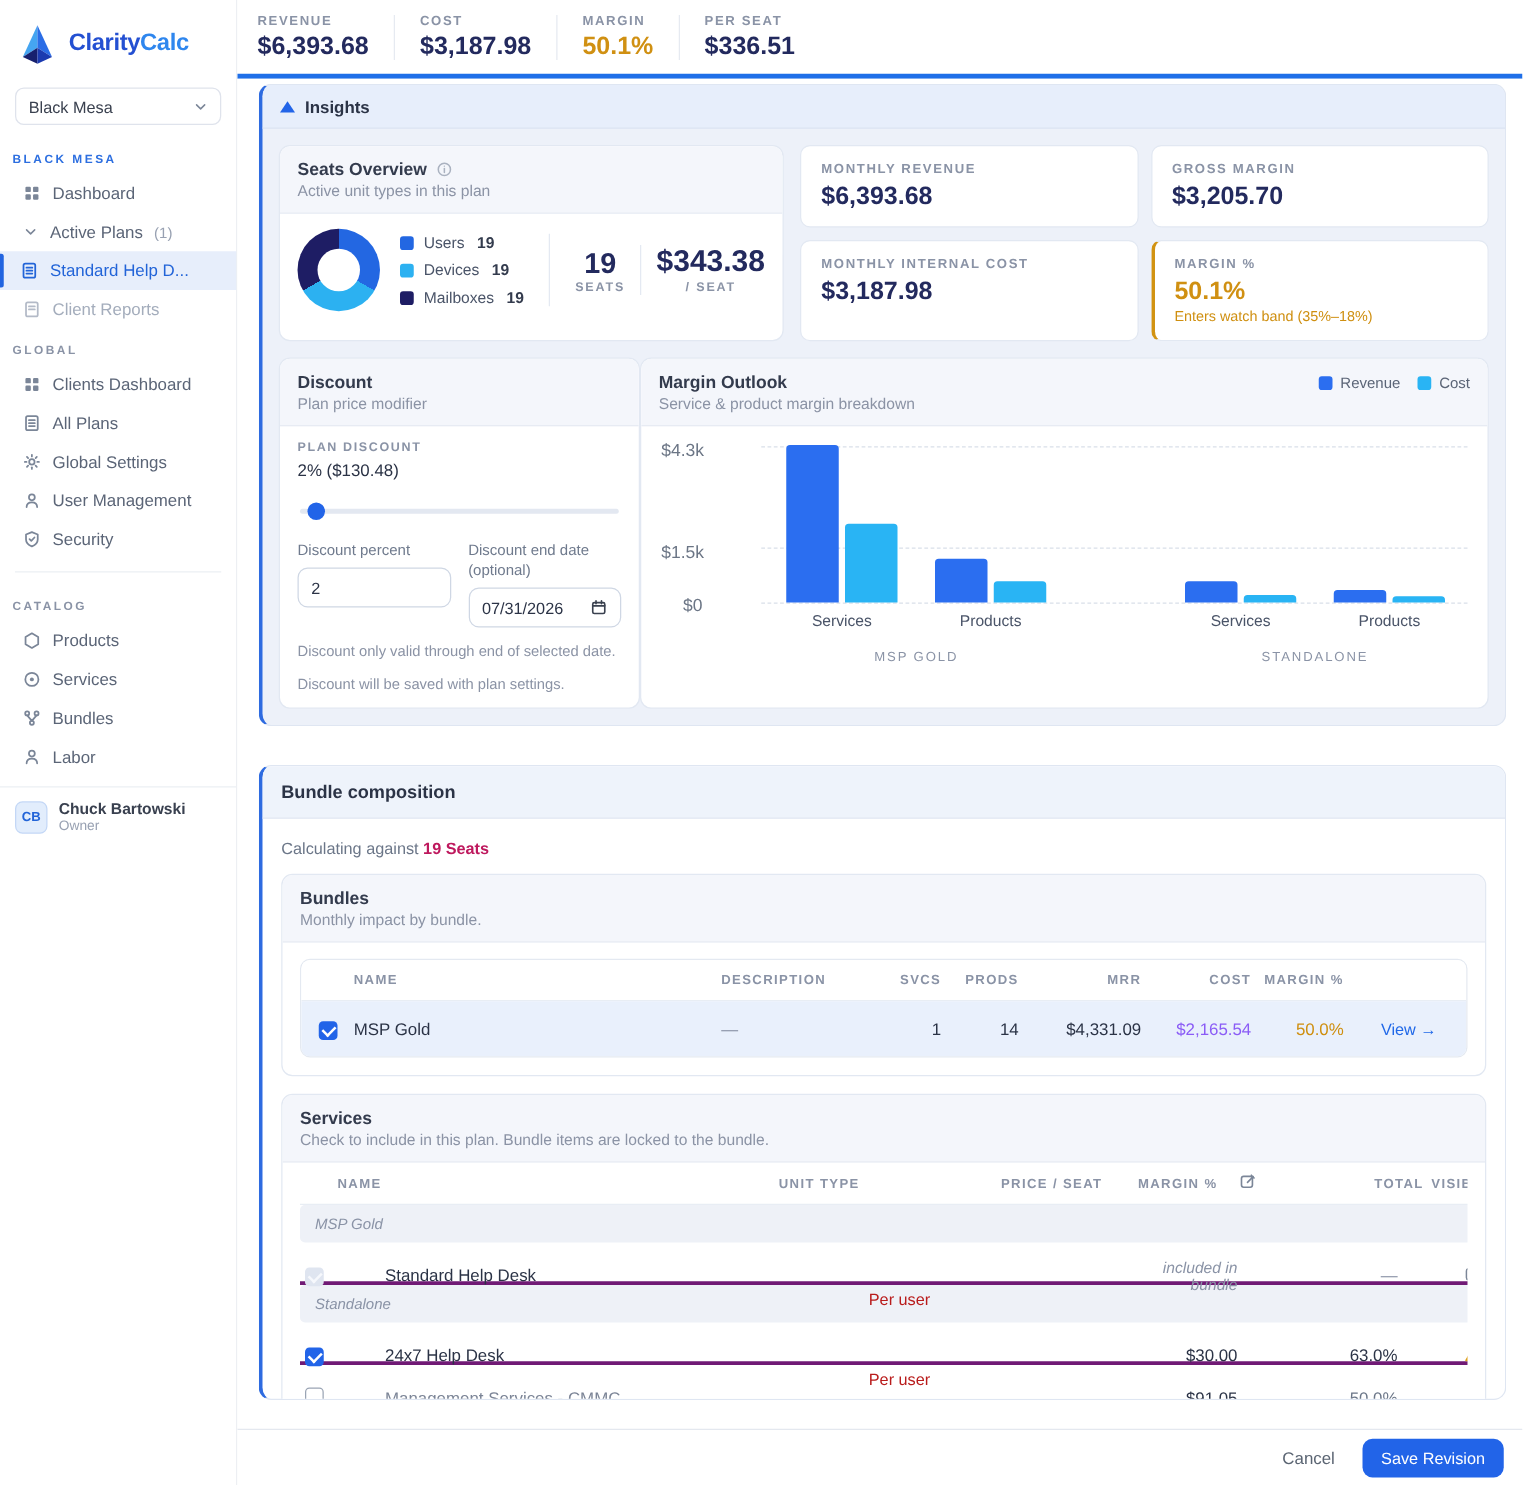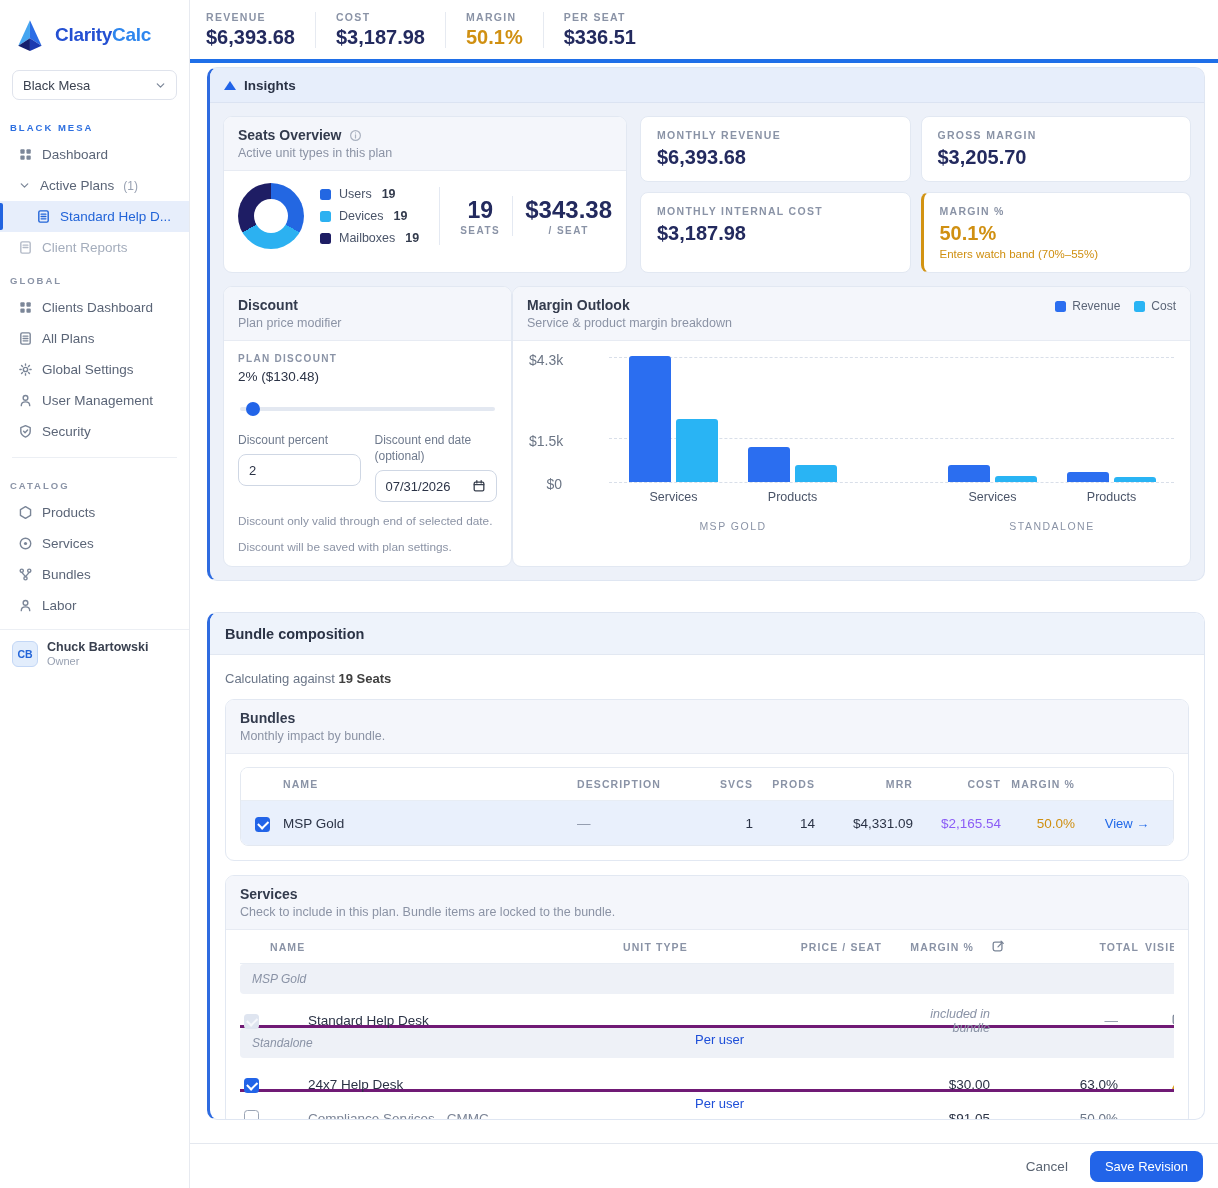--- a/index.html
+++ b/index.html
@@ -10,21 +10,21 @@
   .sidebar { width:190px; min-width:190px; height:100%; background:#fff; border-right:1px solid #e7eaf0; display:flex; flex-direction:column; }
   .logo-row { display:flex; align-items:center; gap:7px; padding:18px 12px 14px 14px; }
   .wordmark { font-size:19px; font-weight:bold; letter-spacing:-0.3px; }
   .wordmark .wa { color:#2450d2; }
   .wordmark .wb { color:#2e86ee; }
   .org-select { margin:4px 12px 10px 12px; height:30px; border:1px solid #dfe3ec; border-radius:7px; display:flex; align-items:center; justify-content:space-between; padding:0 9px 0 10px; font-size:13px; color:#3a414f; background:#fff; cursor:pointer; }
   .sec-label { font-size:9.5px; letter-spacing:2px; color:#8a93a6; padding:12px 14px 6px 10px; font-weight:bold; }
   .sec-label.client { color:#2d6fe0; }
   .nav-item { display:flex; align-items:center; gap:9px; height:31px; padding:0 10px 0 18px; font-size:13.5px; color:#5b6577; cursor:pointer; position:relative; }
   .nav-item svg { flex:0 0 auto; }
-  .nav-item.sub { padding-left:36px; }
+  .nav-item.sub { padding-left:16px; }
   .nav-item.active { background:#e7eefb; color:#2264d8; }
   .nav-item.active::before { content:""; position:absolute; left:0; top:2px; bottom:2px; width:3px; background:#2264e0; border-radius:0 2px 2px 0; }
   .nav-item.muted { color:#a4adbc; }
   .side-div { border-top:1px solid #eceff4; margin:10px 12px; }
   .user-block { border-top:1px solid #eceff4; margin-top:8px; padding:10px 12px; display:flex; gap:9px; align-items:center; }
   .avatar { width:26px; height:26px; border-radius:6px; background:#e2edfc; border:1px solid #c3d7f6; color:#2264d8; font-size:10.5px; font-weight:bold; display:flex; align-items:center; justify-content:center; }
   .user-name { font-size:12.5px; color:#39404f; font-weight:bold; }
   .user-role { font-size:11px; color:#98a1b2; margin-top:1px; }
 
   
@@ -108,21 +108,21 @@
   .mo-cats .mo-group { align-items:flex-start; }
   .cat-lab { width:89px; text-align:center; font-size:12.5px; color:#4a5468; }
   .mo-caps { display:flex; justify-content:space-between; padding:16px 18px 0 20px; margin-left:40px; }
   .cap-lab { width:208px; text-align:center; font-size:10.5px; letter-spacing:1.5px; color:#8a93a6; }
 
   
   .panel-bundle { background:#fff; margin-top:31px; height:508px; }
   .panel-bundle .p-head { height:42px; background:#eef3fb; border-bottom:1px solid #e2e8f2; display:flex; align-items:center; padding:0 15px; font-size:14.5px; color:#2b3346; font-weight:bold; }
   .pb-body { padding:13px 15px; }
   .calc-line { font-size:13px; color:#6b7688; margin:3px 0 13px 0; }
-  .calc-line b { color:#404040; }
+  .calc-line b { color:#be185d; }
 
   .table-shell { margin:13px 14px 14px 14px; border:1px solid #e4e9f1; border-radius:8px; overflow:hidden; }
   .b-grid { display:grid; grid-template-columns:42px 1fr 120px 62px 62px 98px 88px 74px 92px; align-items:center; }
   .b-grid.head { height:33px; border-bottom:1px solid #e8edf4; font-size:10.5px; letter-spacing:1.1px; color:#8a93a6; font-weight:bold; background:#fff; }
   .b-grid.row { height:44px; background:#e9f0fc; font-size:13.5px; color:#2b3346; }
   .tr-right { text-align:right; padding-right:6px; }
   .tr-center { text-align:center; }
   .amber-txt { color:#cf8f10; }
   .link { color:#2068e8; cursor:pointer; font-size:13px; }
   .dash { color:#8a93a6; }
@@ -135,21 +135,21 @@
   .cb.dis::after { content:""; width:8px; height:4.5px; border-left:2px solid #f6f8fc; border-bottom:2px solid #f6f8fc; transform:rotate(-45deg) translate(0.5px,-0.5px); }
 
   .svc-table { margin:0 14px; overflow:hidden; }
   .s-grid { display:grid; grid-template-columns:30px 353px 177px 88px 92px 36px 129px 46px; align-items:center; min-width:951px; }
   .s-grid.head { height:34px; border-bottom:1px solid #e8edf4; font-size:10.5px; letter-spacing:1.1px; color:#8a93a6; font-weight:bold; white-space:nowrap; }
   .s-grid.grp { height:30px; background:#eef1f7; font-size:12px; font-style:italic; color:#8a93a6; border-radius:4px; }
   .s-grid.grp .g-name { grid-column:1 / -1; padding-left:12px; }
   .s-grid.datarow { height:34px; border-bottom:3px solid #701a75; font-size:13.5px; color:#2b3346;gap:36px; }
   .s-grid.datarow.dimmed .nm { color:#7b8496; }
   .italic-gray { font-style:italic; color:#8a93a6; font-size:12.5px; }
-  .unit { color:#1d4ed8; font-size:13px;margin-top:38px; }
+  .unit { color:#b91c1c; font-size:13px;margin-top:38px; }
   .nm { padding-left:2px; }
 
   
   .footer { height:45px; border-top:1px solid #e4e8ef; background:#fff; display:flex; align-items:center; justify-content:flex-end; gap:22px; padding:0 15px; }
   .btn-text { font-size:13.5px; color:#5a6472; cursor:pointer; background:none; border:none; font-family:inherit; }
   .btn-primary { background:#2264e8; color:#fff; font-size:13px; border:none; border-radius:8px; padding:8px 15px; cursor:pointer; font-family:inherit; }
 
   .ic { stroke:#7b8698; fill:none; stroke-width:1.5; stroke-linecap:round; stroke-linejoin:round; }
   .nav-item.active .ic { stroke:#2264d8; }
   .nav-item.muted .ic { stroke:#b3bac7; }
@@ -393,21 +393,21 @@
               <div class="stat-label">GROSS MARGIN</div>
               <div class="stat-value">$3,205.70</div>
             </div>
             <div class="stat-card">
               <div class="stat-label">MONTHLY INTERNAL COST</div>
               <div class="stat-value">$3,187.98</div>
             </div>
             <div class="stat-card accent">
               <div class="stat-label">MARGIN %</div>
               <div class="stat-value amber">50.1%</div>
-              <div class="stat-note">Enters watch band (70%–55%)</div>
+              <div class="stat-note">Enters watch band (35%–18%)</div>
             </div>
           </div>
         </div>
 
         <div class="row2">
           <div class="card discount-card">
             <div class="card-head">
               <div class="card-title">Discount</div>
               <div class="card-sub">Plan price modifier</div>
             </div>
@@ -608,21 +608,21 @@
                   </svg></span>
               <span class="tr-right" style="font-weight:bold">$570.00</span>
               <span class="tr-center"><svg width="15" height="15" viewBox="0 0 16 16" class="ic" style="stroke:#39414f">
                     <path d="M1.8,8 C3.6,5 5.8,3.4 8,3.4 S12.4,5 14.2,8 C12.4,11 10.2,12.6 8,12.6 S3.6,11 1.8,8 Z"></path>
                     <circle cx="8" cy="8" r="1.9"></circle>
                   </svg></span>
             </div>
 
             <div class="s-grid datarow dimmed">
               <span style="padding-left:4px"><span class="cb un"></span></span>
-              <span class="nm">Compliance Services - CMMC</span>
+              <span class="nm">Management Services - CMMC</span>
               <span class="unit">Flat</span>
               <span class="tr-right">$91.05</span>
               <span class="tr-right" style="color:#6b7688">50.0%</span>
               <span></span>
               <span class="tr-right" style="color:#6b7688">$1,730.00</span>
               <span class="tr-center"><svg width="15" height="15" viewBox="0 0 16 16" class="ic">
                     <path d="M1.8,8 C3.6,5 5.8,3.4 8,3.4 S12.4,5 14.2,8 C12.4,11 10.2,12.6 8,12.6 S3.6,11 1.8,8 Z"></path>
                     <circle cx="8" cy="8" r="1.9"></circle>
                   </svg></span>
             </div>

